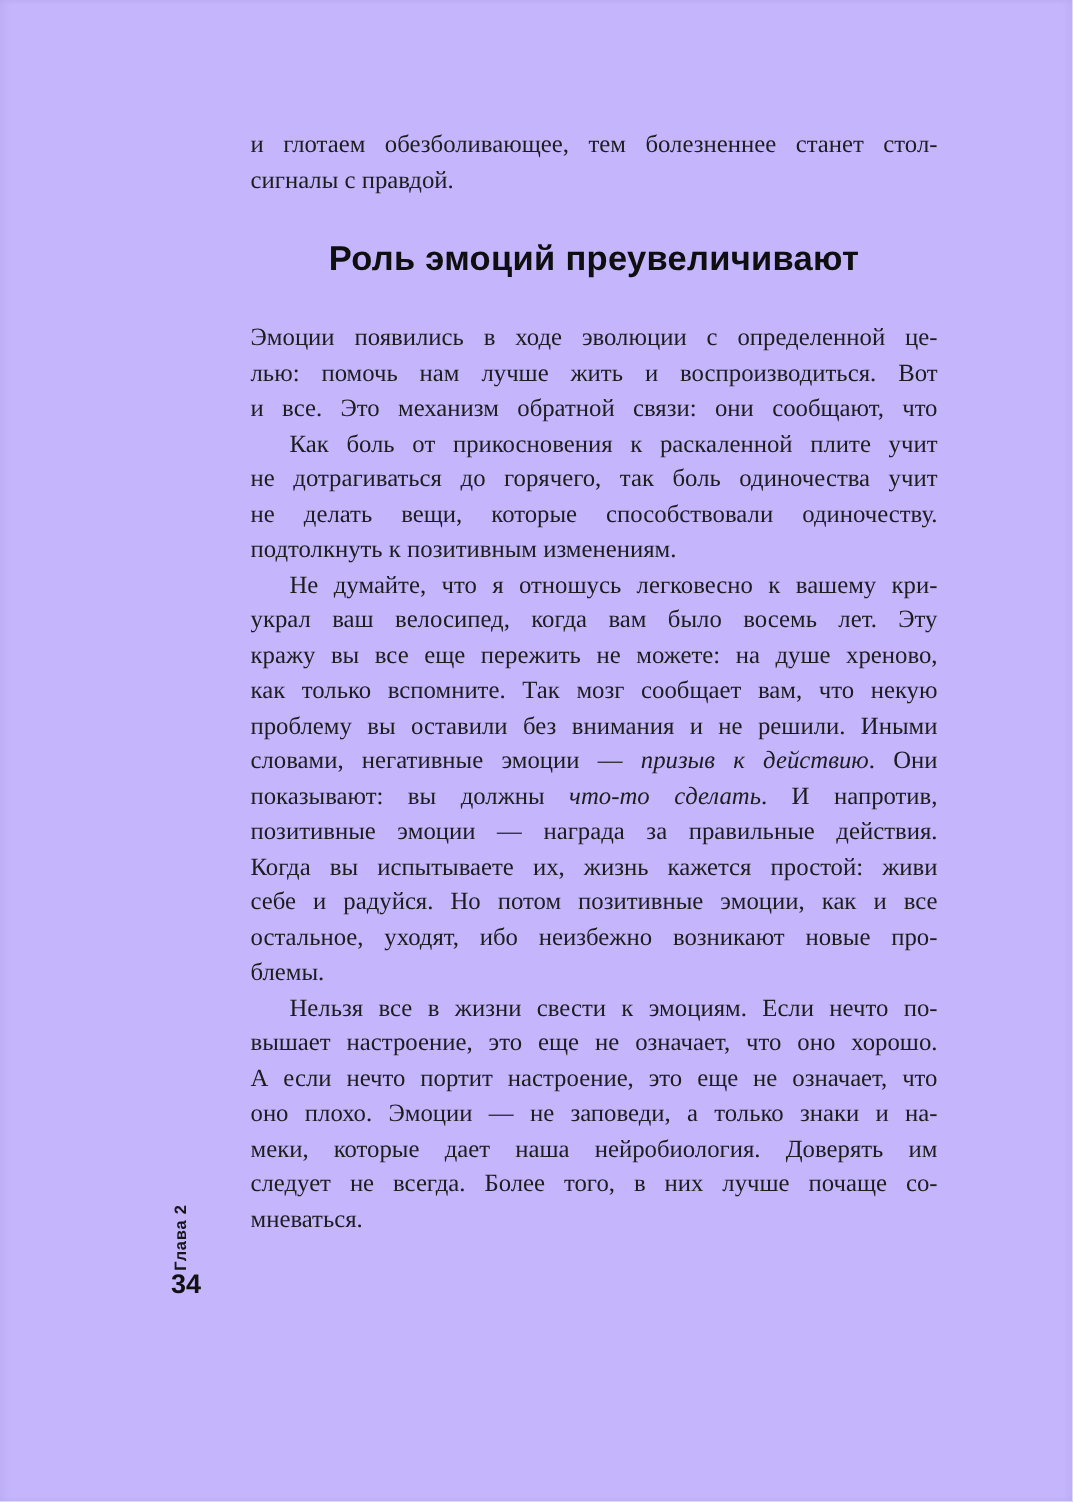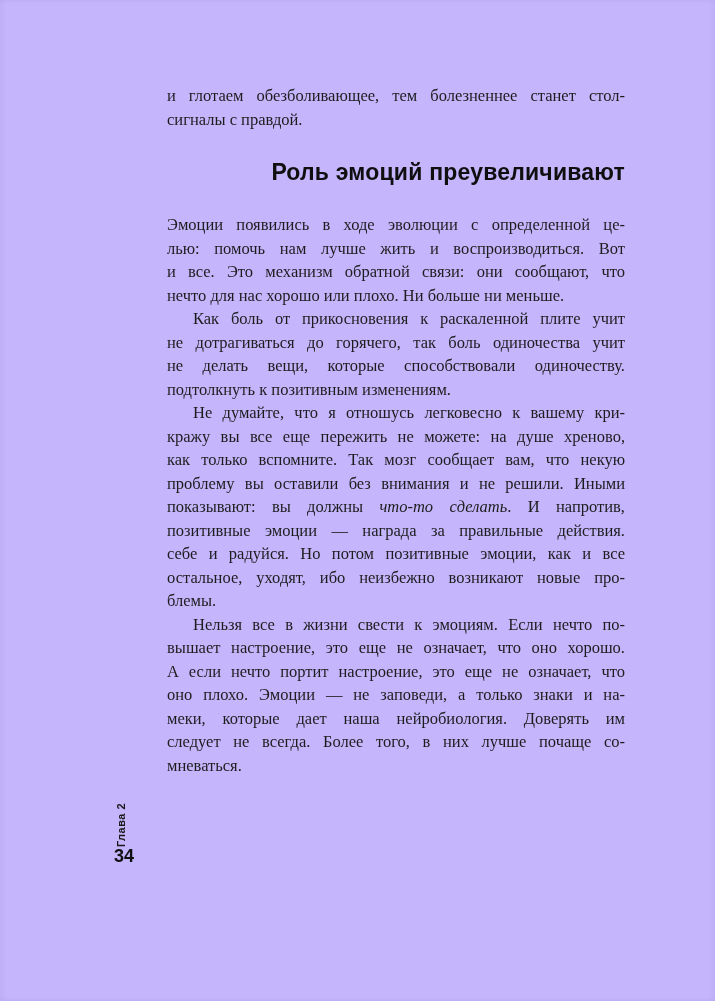--- a/index.html
+++ b/index.html
@@ -26,21 +26,21 @@
   .bline.final { text-align: left; text-align-last: left; }
   .bline.ind { text-indent: 26px; }
   .section-heading {
     margin: 26px 0 0 0;
     font-family: "Liberation Sans", sans-serif;
     font-weight: 700;
     font-size: 23px;
     line-height: 30px;
     letter-spacing: 0.2px;
     color: #0f0f0f;
-    text-align: right;
+    text-align: center;
   }
   .para.after-heading { margin-top: 26px; }
   .chapter-label {
     position: absolute;
     left: 121px;
     top: 825px;
     transform: translate(-50%, -50%) rotate(-90deg);
     font-family: "Liberation Sans", sans-serif;
     font-weight: 700;
     font-size: 11px;
@@ -69,37 +69,39 @@
         <div class="bline">и глотаем обезболивающее, тем болезненнее станет стол-</div>
         <div class="bline final">сигналы с правдой.</div>
       </div>
 
     <h2 class="section-heading">Роль эмоций преувеличивают</h2>
 
     <div class="para after-heading">
         <div class="bline">Эмоции появились в ходе эволюции с определенной це-</div>
         <div class="bline">лью: помочь нам лучше жить и воспроизводиться. Вот</div>
         <div class="bline">и все. Это механизм обратной связи: они сообщают, что</div>
-        <div class="bline final">нечто для нас хорошо или плохо. Ни больше ни меньше.</div>
       </div>
 
     <div class="para">
         <div class="bline ind">Как боль от прикосновения к раскаленной плите учит</div>
         <div class="bline">не дотрагиваться до горячего, так боль одиночества учит</div>
         <div class="bline">не делать вещи, которые способствовали одиночеству.</div>
         <div class="bline final">подтолкнуть к позитивным изменениям.</div>
       </div>
 
     <div class="para">
         <div class="bline ind">Не думайте, что я отношусь легковесно к вашему кри-</div>
+        <div class="bline">украл ваш велосипед, когда вам было восемь лет. Эту</div>
         <div class="bline">кражу вы все еще пережить не можете: на душе хреново,</div>
         <div class="bline">как только вспомните. Так мозг сообщает вам, что некую</div>
         <div class="bline">проблему вы оставили без внимания и не решили. Иными</div>
+        <div class="bline">словами, негативные эмоции — <i>призыв к действию</i>. Они</div>
         <div class="bline">показывают: вы должны <i>что-то сделать</i>. И напротив,</div>
         <div class="bline">позитивные эмоции — награда за правильные действия.</div>
+        <div class="bline">Когда вы испытываете их, жизнь кажется простой: живи</div>
         <div class="bline">себе и радуйся. Но потом позитивные эмоции, как и все</div>
         <div class="bline">остальное, уходят, ибо неизбежно возникают новые про-</div>
         <div class="bline final">блемы.</div>
       </div>
 
     <div class="para">
         <div class="bline ind">Нельзя все в жизни свести к эмоциям. Если нечто по-</div>
         <div class="bline">вышает настроение, это еще не означает, что оно хорошо.</div>
         <div class="bline">А если нечто портит настроение, это еще не означает, что</div>
         <div class="bline">оно плохо. Эмоции — не заповеди, а только знаки и на-</div>

